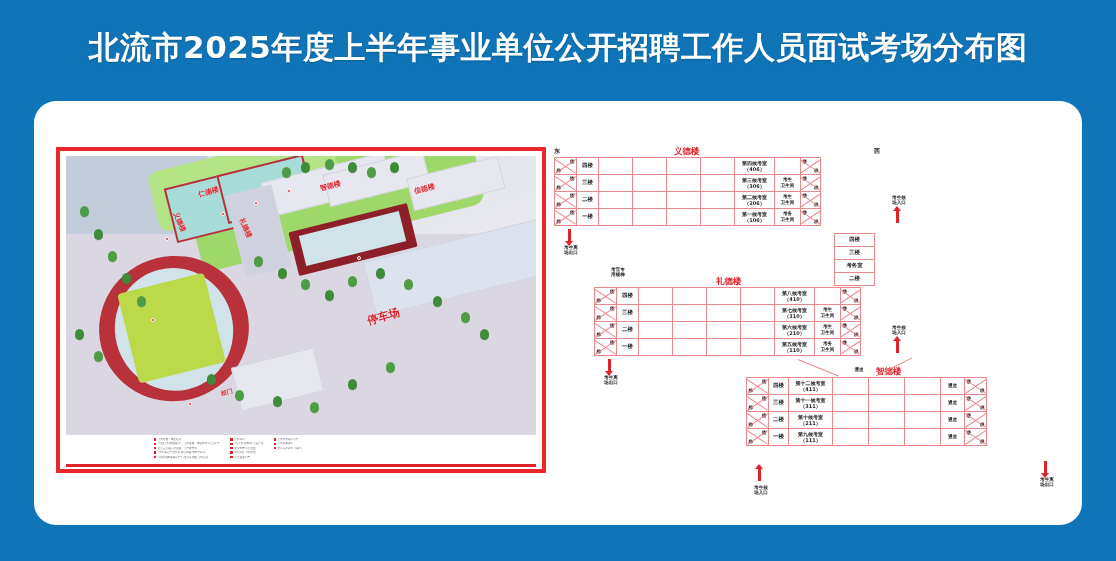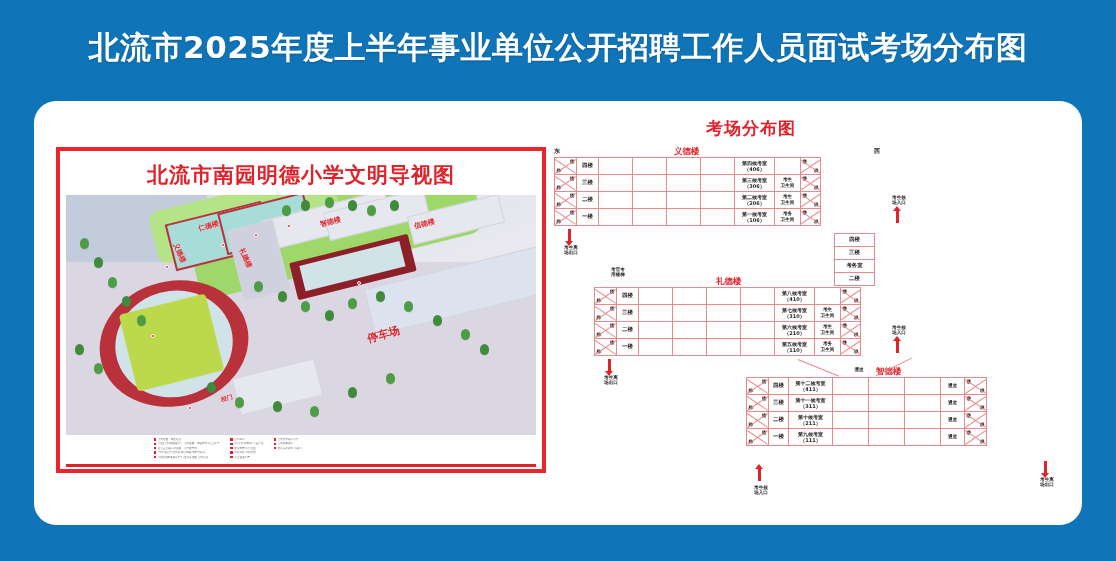--- a/index.html
+++ b/index.html
@@ -209,21 +209,20 @@
 </head>
 <body>
 
 <div class="header">
   <div class="header-title">北流市2025年度上半年事业单位公开招聘工作人员面试考场分布图</div>
 </div>
 
 <div class="panel">
 
   <div class="campus-card">
-    <div class="campus-title">北流市南园明德小学文明导视图</div>
 
     <div class="campus-art">
       <div class="sky"></div>
       <div class="ground"></div>
       <div class="grass-top"></div>
       <div class="grass-top2"></div>
 
       <div class="court"></div>
       <div class="court2"></div>
       <div class="track-out"></div>
@@ -343,21 +342,20 @@
           <div class="legend-row">
             <span class="legend-dot"></span>
             <span class="legend-txt">爱护花草树木 小提示</span>
           </div>
         </div>
       </div>
     <div class="legend-rule"></div>
   </div>
 
   <div class="diagram">
-    <div class="diagram-title">考场分布图</div>
 
     <div class="anno" style="left:8px;top:38px;">东</div>
     <div class="anno" style="left:328px;top:38px;">西</div>
 
     <div class="building" id="b0-host" style="left:8px;top:48px;">
       <div class="bname" style="left:120px;top:-11px;">义德楼</div>
     <div class="grid">
           <div class="grow">
             <div class="gcell stair tr" style="width: 22px;">
               <span class="c1">楼</span>

